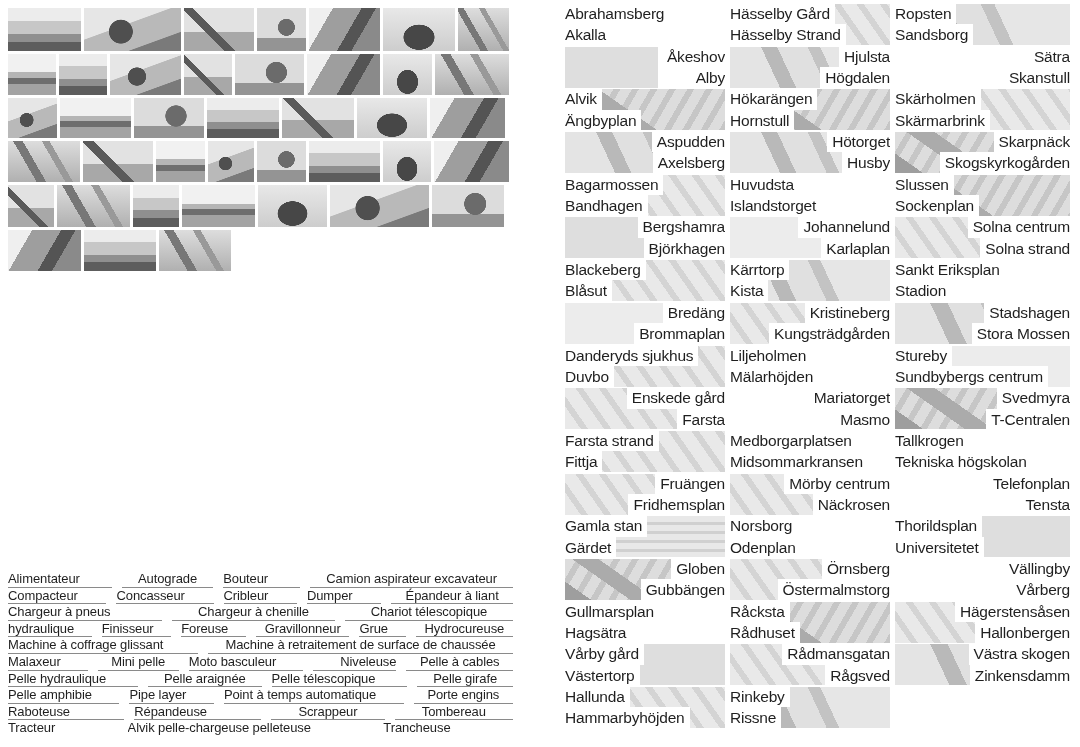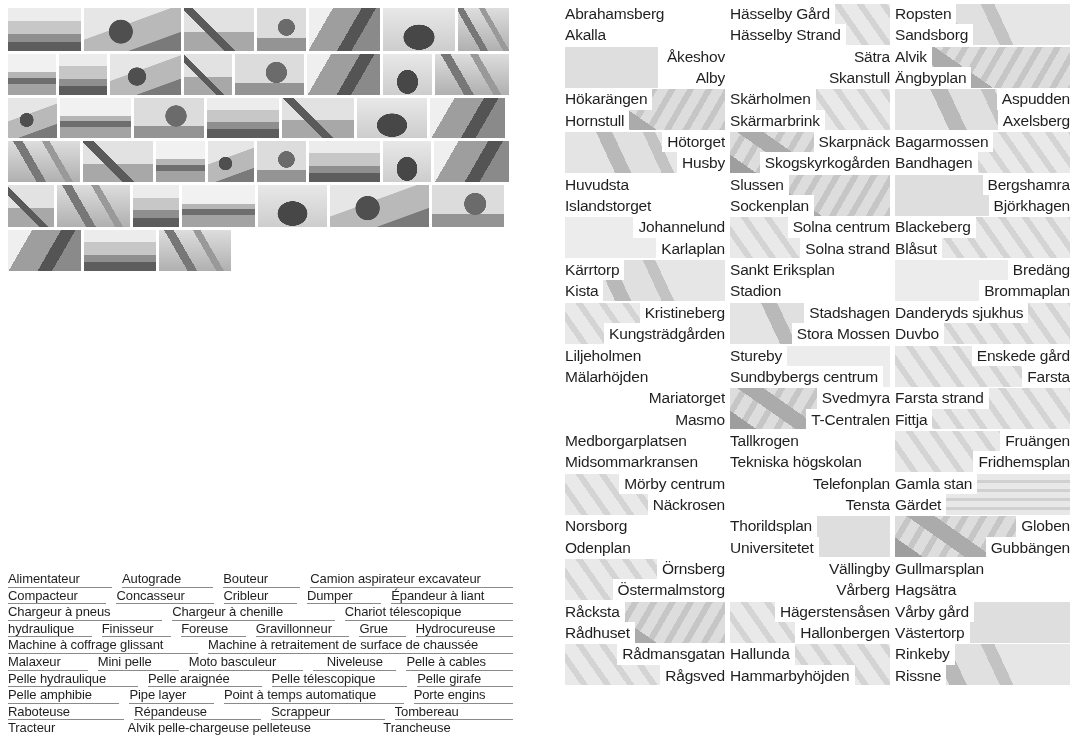--- a/index.html
+++ b/index.html
@@ -21,22 +21,22 @@
   .v4{background:linear-gradient(120deg,#efefef 0 25%,#9e9e9e 25% 55%,#545454 55% 70%,#8a8a8a 70%)}
   .v5{background:radial-gradient(ellipse at 50% 68%,#474747 0 30%,rgba(0,0,0,0) 31%),linear-gradient(180deg,#e8e8e8,#cdcdcd)}
   .v6{background:linear-gradient(60deg,rgba(0,0,0,0) 0 30%,#777777 30% 40%,rgba(0,0,0,0) 40% 60%,#999999 60% 68%,rgba(0,0,0,0) 68%),linear-gradient(180deg,#dddddd,#b0b0b0)}
   .v7{background:linear-gradient(180deg,#f1f1f1 0 45%,#b5b5b5 45% 58%,#6e6e6e 58% 72%,#a3a3a3 72%)}
 
   
   #glossary{position:absolute;left:8px;top:571px;width:505px}
   .g-line{display:flex;gap:10px;height:16.6px}
   .seg{flex:1 1 auto;display:flex;align-items:flex-end;border-bottom:1px solid #8a8a8a;overflow:hidden}
   .seg.a-l{justify-content:flex-start}
-  .seg.a-r{justify-content:flex-start}
-  .seg.a-c{justify-content:center}
+  .seg.a-r{justify-content:center}
+  .seg.a-c{justify-content:flex-end}
   .seg.no-u{border-bottom-color:transparent}
   .term{font-size:13px;line-height:15.5px;white-space:nowrap;letter-spacing:-0.1px}
 
   
   #stations{
     position:absolute;left:565px;top:3px;
     display:grid;grid-template-columns:160px 160px 175px;
     column-gap:5px;grid-auto-rows:42.7px;
   }
   .cell{position:relative;overflow:hidden}
@@ -278,20 +278,27 @@
       </div>
   </div>
     <div class="cell g-right">
     <div class="thumb t1"></div>
     <div class="names">
         <span class="nm">Åkeshov</span>
         <span class="nm">Alby</span>
       </div>
   </div>
     <div class="cell g-right">
+    <div class="thumb t3"></div>
+    <div class="names">
+        <span class="nm">Hjulsta</span>
+        <span class="nm">Högdalen</span>
+      </div>
+  </div>
+    <div class="cell g-right">
 
     <div class="names">
         <span class="nm">Sätra</span>
         <span class="nm">Skanstull</span>
       </div>
   </div>
     <div class="cell g-left">
     <div class="thumb t4"></div>
     <div class="names">
         <span class="nm">Alvik</span>
@@ -571,20 +578,27 @@
         <span class="nm">Västertorp</span>
       </div>
   </div>
     <div class="cell g-right">
     <div class="thumb t2"></div>
     <div class="names">
         <span class="nm">Rådmansgatan</span>
         <span class="nm">Rågsved</span>
       </div>
   </div>
+    <div class="cell g-right">
+    <div class="thumb t3"></div>
+    <div class="names">
+        <span class="nm">Västra skogen</span>
+        <span class="nm">Zinkensdamm</span>
+      </div>
+  </div>
     <div class="cell g-left">
     <div class="thumb t2"></div>
     <div class="names">
         <span class="nm">Hallunda</span>
         <span class="nm">Hammarbyhöjden</span>
       </div>
   </div>
     <div class="cell g-left">
     <div class="thumb t3"></div>
     <div class="names">

